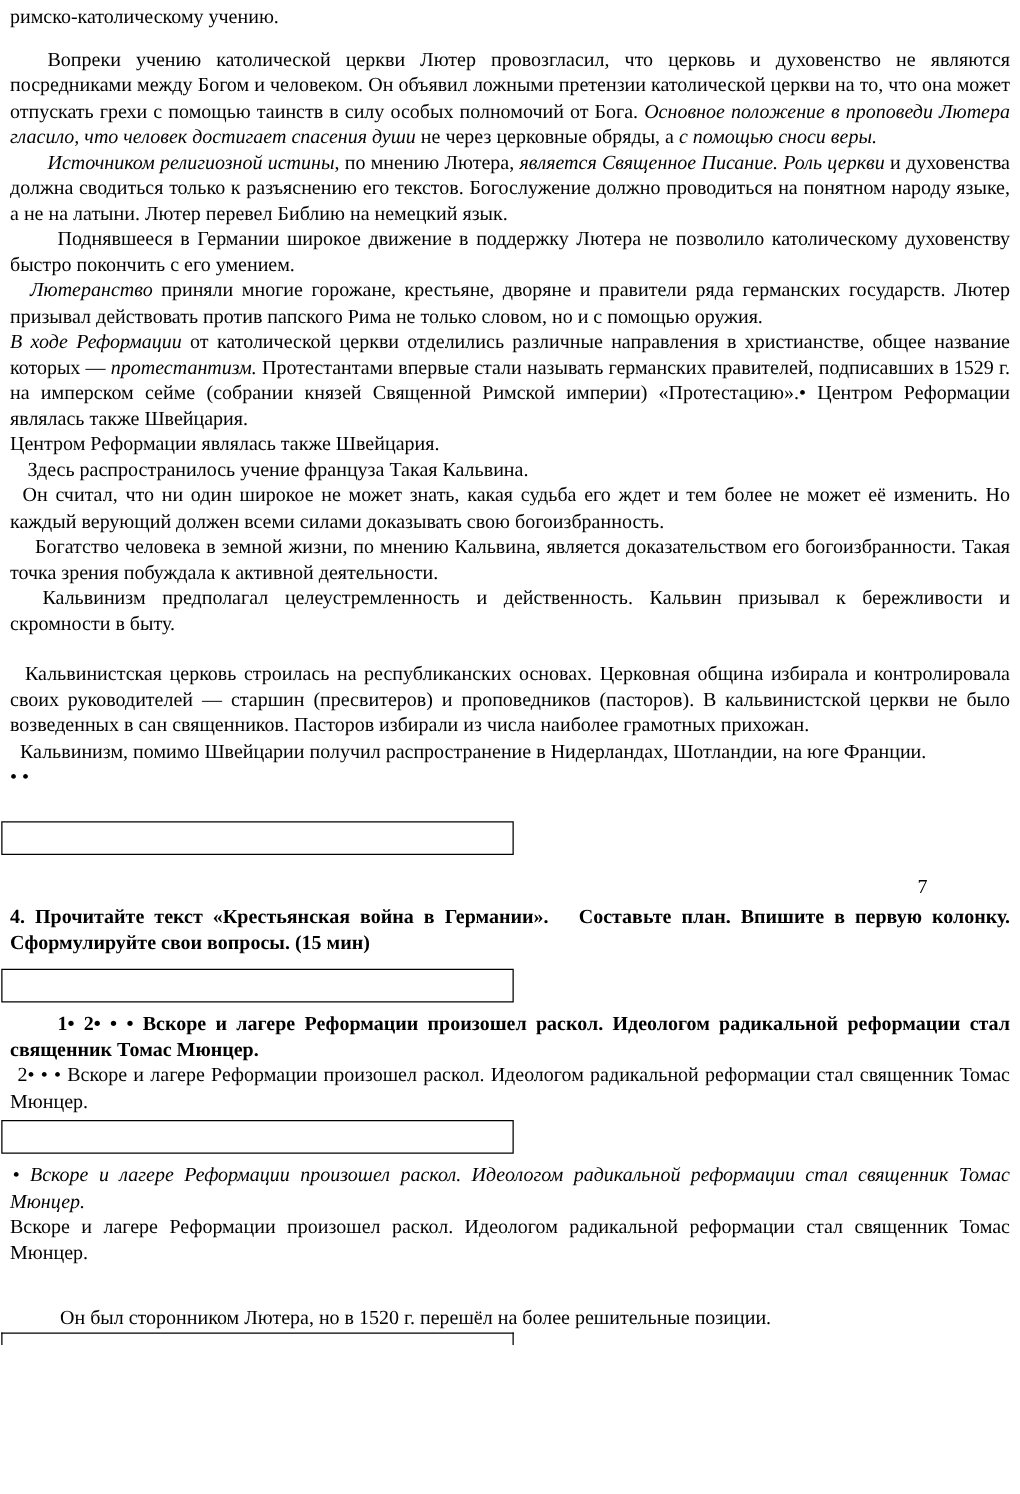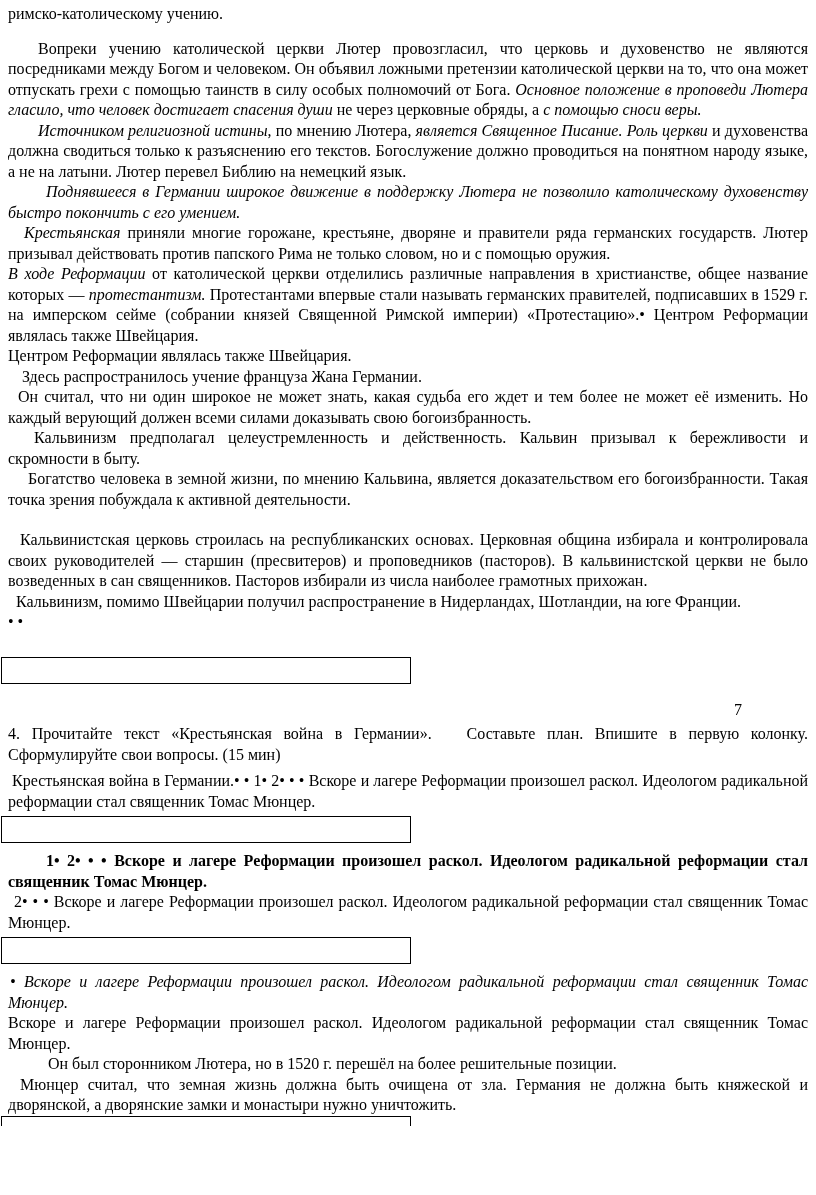--- a/index.html
+++ b/index.html
@@ -13,21 +13,21 @@
     overflow: hidden;
   }
   .doc-page {
     width: 816px;
     height: 889px;
     padding: 4px 8px 0 8px;
     background: #ffffff;
   }
   .p { text-align: justify; }
   .p .it { font-style: italic; }
-  .p .b, .heading { font-weight: normal; }
+  .p .b, .heading { font-weight: bold; }
   .pagenum { text-align: right; padding-right: 66px; }
   .answer-box {
     width: 410px;
     height: 27px;
     border: 1px solid #000000;
     margin-left: -7px;
     background: #ffffff;
   }
   .partial-box {
     width: 410px;
@@ -40,46 +40,44 @@
   .spacer { width: 100%; }
 </style>
 </head>
 <body>
 
 <div class="doc-page">
     <div class="p"><span>римско-католическому учению.</span></div>
     <div class="spacer" style="height: 14px;"></div>
     <div class="p" style="text-indent: 30px;"><span>Вопреки учению католической церкви Лютер провозгласил, что церковь и духовенство не являются посредниками между Богом и человеком. Он объявил ложными претензии католической церкви на то, что она может отпускать грехи с помощью таинств в силу особых полномочий от Бога. </span><span class="it">Основное положение в проповеди Лютера гласило, что человек достигает спасения души</span><span> не через церковные обряды, а </span><span class="it">с помощью сноси веры.</span></div>
     <div class="p" style="text-indent: 30px;"><span class="it">Источником религиозной истины</span><span>, по мнению Лютера, </span><span class="it">является Священное Писание. Роль церкви</span><span> и духовенства должна сводиться только к разъяснению его текстов. Богослужение должно проводиться на понятном народу языке, а не на латыни. Лютер перевел Библию на немецкий язык.</span></div>
-    <div class="p" style="text-indent: 38px; font-style: italic;"><span>Поднявшееся в Германии широкое движение в поддержку Лютера не позволило католическому духовенству быстро покончить с его умением.</span></div>
-    <div class="p" style="text-indent: 16px;"><span class="it">Крестьянская</span><span> приняли многие горожане, крестьяне, дворяне и правители ряда германских государств. Лютер призывал действовать против папского Рима не только словом, но и с помощью оружия.</span></div>
+    <div class="p" style="text-indent: 38px;"><span>Поднявшееся в Германии широкое движение в поддержку Лютера не позволило католическому духовенству быстро покончить с его умением.</span></div>
+    <div class="p" style="text-indent: 16px;"><span class="it">Лютеранство</span><span> приняли многие горожане, крестьяне, дворяне и правители ряда германских государств. Лютер призывал действовать против папского Рима не только словом, но и с помощью оружия.</span></div>
     <div class="p"><span class="it">В ходе Реформации</span><span> от католической церкви отделились различные направления в христианстве, общее название которых — </span><span class="it">протестантизм.</span><span> Протестантами впервые стали называть германских правителей, подписавших в 1529 г. на имперском сейме (собрании князей Священной Римской империи) «Протестацию».• Центром Реформации являлась также Швейцария.</span></div>
     <div class="p"><span>Центром Реформации являлась также Швейцария.</span></div>
-    <div class="p" style="text-indent: 14px;"><span>Здесь распространилось учение француза Жана Германии.</span></div>
+    <div class="p" style="text-indent: 14px;"><span>Здесь распространилось учение француза Такая Кальвина.</span></div>
     <div class="p" style="text-indent: 10px;"><span>Он считал, что ни один широкое не может знать, какая судьба его ждет и тем более не может её изменить. Но каждый верующий должен всеми силами доказывать свою богоизбранность.</span></div>
+    <div class="p" style="text-indent: 20px;"><span>Богатство человека в земной жизни, по мнению Кальвина, является доказательством его богоизбранности. Такая точка зрения побуждала к активной деятельности.</span></div>
     <div class="p" style="text-indent: 26px;"><span>Кальвинизм предполагал целеустремленность и действенность. Кальвин призывал к бережливости и скромности в быту.</span></div>
-    <div class="p" style="text-indent: 20px;"><span>Богатство человека в земной жизни, по мнению Кальвина, является доказательством его богоизбранности. Такая точка зрения побуждала к активной деятельности.</span></div>
     <div class="spacer" style="height: 20px;"></div>
     <div class="p" style="text-indent: 12px;"><span>Кальвинистская церковь строилась на республиканских основах. Церковная община избирала и контролировала своих руководителей — старшин (пресвитеров) и проповедников (пасторов). В кальвинистской церкви не было возведенных в сан священников. Пасторов избирали из числа наиболее грамотных прихожан.</span></div>
     <div class="p" style="text-indent: 8px;"><span>Кальвинизм, помимо Швейцарии получил распространение в Нидерландах, Шотландии, на юге Франции.</span></div>
     <div class="p"><span>• •</span></div>
     <div class="spacer" style="height: 24px;"></div>
     <div class="answer-box"></div>
     <div class="spacer" style="height: 16px;"></div>
     <div class="p pagenum">7</div>
     <div class="spacer" style="height: 4px;"></div>
     <div class="p heading"><span class="b">4. Прочитайте текст «Крестьянская война в Германии».&nbsp;&nbsp; Составьте план. Впишите в первую колонку. Сформулируйте свои вопросы. (15 мин)</span></div>
     <div class="spacer" style="height: 6px;"></div>
-    <div class="p" style="text-indent: 4px;"><span>Крестьянская война в Германии.• • 1• 2• • • Вскоре и лагере Реформации произошел раскол. Идеологом радикальной реформации стал священник Томас Мюнцер.</span></div>
     <div class="spacer" style="height: 4px;"></div>
     <div class="answer-box"></div>
     <div class="spacer" style="height: 8px;"></div>
     <div class="p" style="text-indent: 38px; font-weight: bold;"><span>1• 2• • • Вскоре и лагере Реформации произошел раскол. Идеологом радикальной реформации стал священник Томас Мюнцер.</span></div>
     <div class="p" style="text-indent: 6px;"><span>2• • • Вскоре и лагере Реформации произошел раскол. Идеологом радикальной реформации стал священник Томас Мюнцер.</span></div>
     <div class="spacer" style="height: 4px;"></div>
     <div class="answer-box"></div>
     <div class="spacer" style="height: 8px;"></div>
     <div class="p" style="text-indent: 2px; font-style: italic;"><span>• Вскоре и лагере Реформации произошел раскол. Идеологом радикальной реформации стал священник Томас Мюнцер.</span></div>
     <div class="p"><span>Вскоре и лагере Реформации произошел раскол. Идеологом радикальной реформации стал священник Томас Мюнцер.</span></div>
-    <div class="p" style="text-indent: 40px;"><span>Он был сторонником Лютера, но в 1520 г. перешёл на более решительные позиции.</span></div>
-    <div class="p" style="text-indent: 12px;"><span>Мюнцер считал, что земная жизнь должна быть очищена от зла. Германия не должна быть княжеской и дворянской, а дворянские замки и монастыри нужно уничтожить.</span></div>
+    <div class="p" style="text-indent: 40px; margin-top: 32px;"><span>Он был сторонником Лютера, но в 1520 г. перешёл на более решительные позиции.</span></div>
     <div class="partial-box"></div>
   </div>
 
 </body></html>

